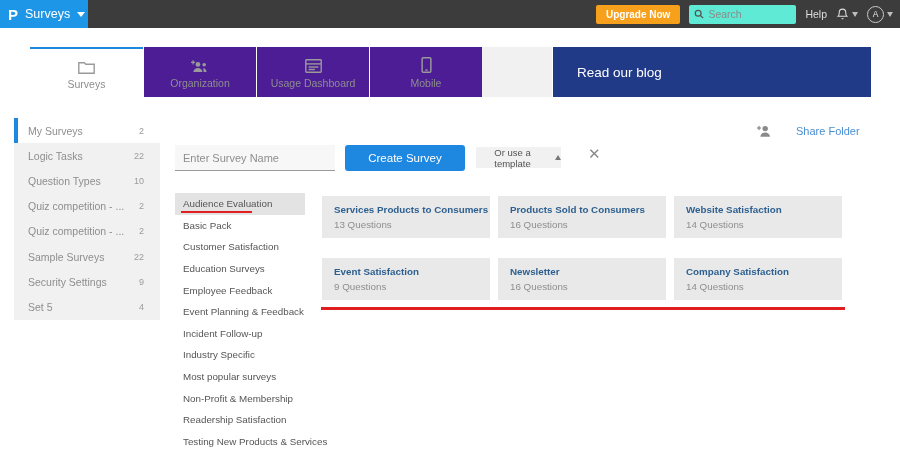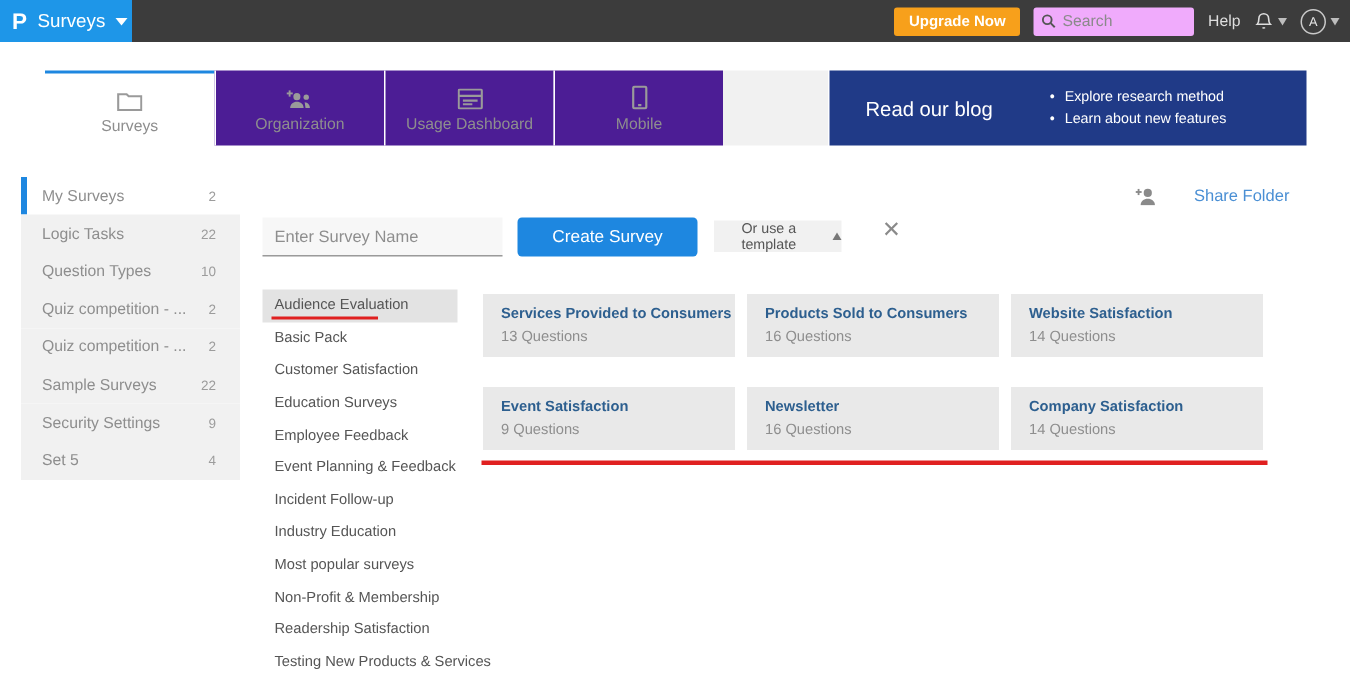--- a/index.html
+++ b/index.html
@@ -14,21 +14,21 @@
               align-items:center; padding:0 8px; gap:7px; color:#fff; }
   .logo-p { font-size:15px; font-weight:bold; line-height:1; }
   .product-name { font-size:12.5px; }
   .caret-dn { width:0; height:0; border-left:4px solid transparent;
               border-right:4px solid transparent; border-top:5px solid #fff;
               display:inline-block; }
   .caret-dn.gray { border-top-color:#bdbdbd; border-left-width:3.5px; border-right-width:3.5px; }
   .topbar-right { margin-left:auto; display:flex; align-items:center; gap:9px; padding-right:7px; }
   .upgrade-btn { background:#f7a01b; color:#fff; font-size:10px; font-weight:bold;
                  border:none; border-radius:2px; height:19px; padding:0 10px; cursor:pointer; }
-  .search-box { width:107px; height:19px; background:#f0abfc; border-radius:2px;
+  .search-box { width:107px; height:19px; background:#5eead4; border-radius:2px;
                 display:flex; align-items:center; padding:0 5px; gap:4px; }
   .search-box input { border:none; outline:none; width:80px; font-size:10.5px;
                       font-family:"Liberation Sans", sans-serif; color:#444; background:transparent; }
   .search-box input::placeholder { color:#8a8a8a; }
   .help-label { color:#dedede; font-size:10.5px; cursor:pointer; }
   .bell-wrap, .avatar-wrap { display:flex; align-items:center; gap:3px; cursor:pointer; }
   .avatar { width:17px; height:17px; border-radius:50%; border:1.5px solid #c9c9c9;
             color:#e6e6e6; font-size:8.5px; display:flex; align-items:center;
             justify-content:center; }
 
@@ -181,24 +181,20 @@
           <line x1="5.5" y1="18" x2="8.5" y2="18"></line>
         </svg>
       </span>
       <span class="tlabel">Mobile</span>
     </div>
     <div class="tab-filler"></div>
   </div>
 
   <div class="blog-banner">
     <span class="blog-title">Read our blog</span>
-    <ul class="blog-bullets">
-      <li>Explore research method</li>
-      <li>Learn about new features</li>
-    </ul>
   </div>
 
   <div class="sidebar">
     <div class="side-item active">
       <span class="side-label">My Surveys</span>
       <span class="side-count">2</span>
     </div>
     <div class="side-item">
       <span class="side-label">Logic Tasks</span>
       <span class="side-count">22</span>
@@ -265,39 +261,39 @@
     <div class="cat-item">
       <span>Employee Feedback</span>
     </div>
     <div class="cat-item">
       <span>Event Planning &amp; Feedback</span>
     </div>
     <div class="cat-item">
       <span>Incident Follow-up</span>
     </div>
     <div class="cat-item">
-      <span>Industry Education</span>
+      <span>Industry Specific</span>
     </div>
     <div class="cat-item">
       <span>Most popular surveys</span>
     </div>
     <div class="cat-item">
       <span>Non-Profit &amp; Membership</span>
     </div>
     <div class="cat-item">
       <span>Readership Satisfaction</span>
     </div>
     <div class="cat-item">
       <span>Testing New Products &amp; Services</span>
     </div>
   </div>
 
   <div class="cards">
     <div class="card">
-      <div class="card-title">Services Provided to Consumers</div>
+      <div class="card-title">Services Products to Consumers</div>
       <div class="card-q">13 Questions</div>
     </div>
     <div class="card">
       <div class="card-title">Products Sold to Consumers</div>
       <div class="card-q">16 Questions</div>
     </div>
     <div class="card">
       <div class="card-title">Website Satisfaction</div>
       <div class="card-q">14 Questions</div>
     </div>

